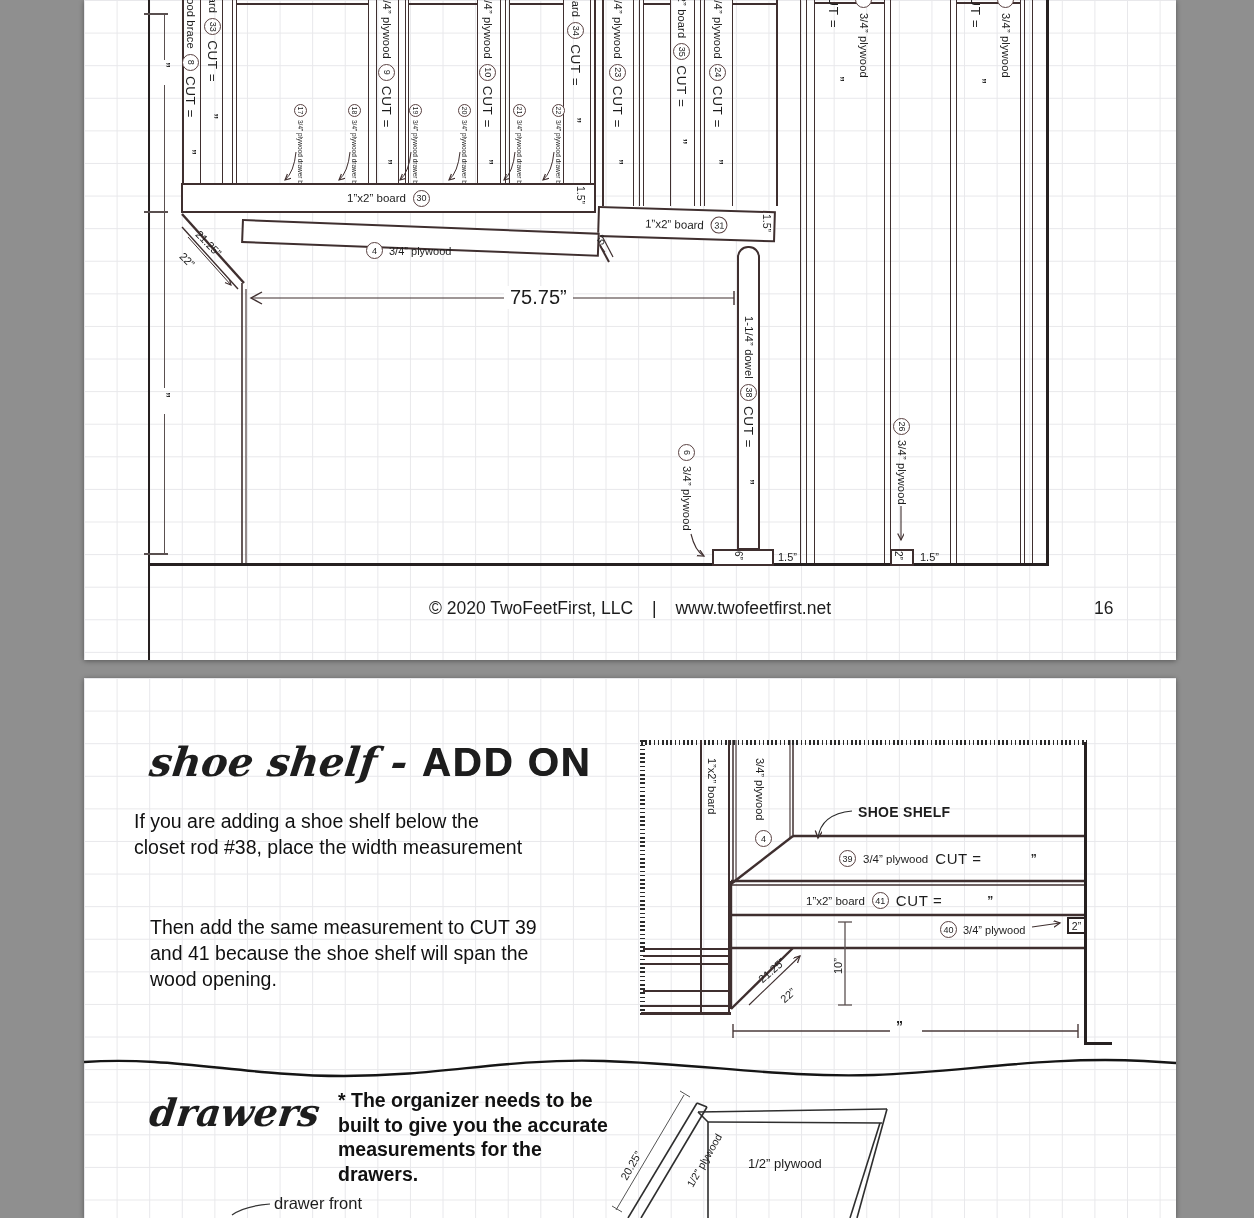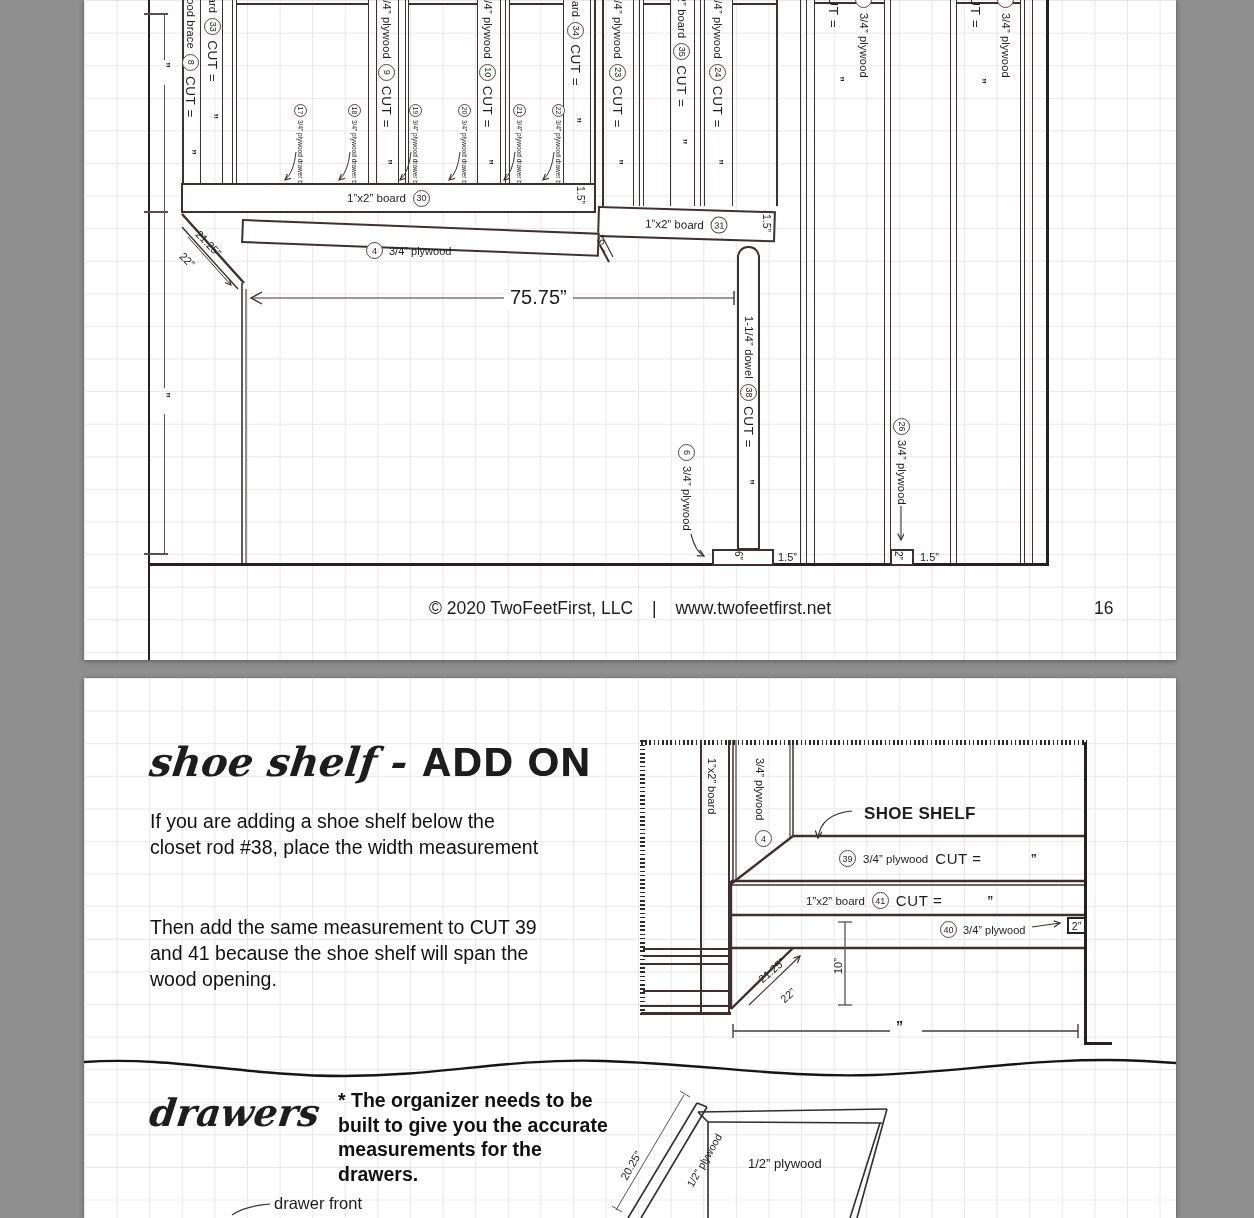--- a/index.html
+++ b/index.html
@@ -28,21 +28,21 @@
   .dowel{position:absolute;background:#fff;border:2px solid #3f2f2f;border-radius:11px 11px 0 0;box-sizing:border-box;}
   .abs{position:absolute;}
   .svgov{position:absolute;left:0;top:0;pointer-events:none;}
   .hatch-h{position:absolute;height:5px;background:repeating-linear-gradient(90deg,#2b2b2b 0 1.6px,transparent 1.6px 4.2px);}
   .hatch-v{position:absolute;width:5px;background:repeating-linear-gradient(0deg,#2b2b2b 0 1.6px,transparent 1.6px 4.2px);}
   .footer{position:absolute;left:0;width:100%;text-align:center;font-size:17.5px;color:#1c1c1c;}
   .body-text{font-size:19.5px;line-height:26px;color:#111;}
   .note-text{font-size:19.5px;line-height:24.5px;font-weight:bold;color:#111;}
   .script{font-family:"DejaVu Serif",serif;font-style:italic;font-weight:700;display:inline-block;transform:skewX(-7deg);}
   .caps{font-weight:bold;letter-spacing:2px;text-shadow:.8px 0 0 currentColor;}
-  .callout{font-weight:bold;font-size:17px;letter-spacing:.3px;margin-left:6px;}
+  .callout{font-weight:bold;font-size:14px;letter-spacing:.3px;}
   .sm{font-size:11px;} .md{font-size:11.5px;} .big{font-size:20px;}
 </style>
 </head>
 <body>
 
 <div>
 
 <section class="page" style="top:0;height:660px">
 
   <svg class="svgov" width="1092" height="660">
@@ -347,21 +347,21 @@
           <path d="M796,445 L766,540"></path>
     </g>
     <path d="M532,532 L600,417" stroke="#555" stroke-width="1"></path>
     <path d="M528,528 l10,6 M596,413 l10,6" stroke="#555" stroke-width="1"></path>
   </svg>
 
   <div class="abs" style="left:66px;top:60px;display:flex;align-items:baseline;gap:14px">
     <span class="script" style="font-size:40px">shoe shelf -</span>
     <span class="caps" style="font-size:40px">ADD ON</span>
   </div>
-  <div class="abs body-text" style="left:66px;top:130px">
+  <div class="abs body-text" style="left:50px;top:130px">
     <div>If you are adding a shoe shelf below the</div>
     <div>closet rod #38, place the width measurement</div>
   </div>
   <div class="abs body-text" style="left:66px;top:236px">
     <div>Then add the same measurement to CUT 39</div>
     <div>and 41 because the shoe shelf will span the</div>
     <div>wood opening.</div>
   </div>
 
   <div class="hatch-h" style="left:557px;top:62px;width:446px"></div>

